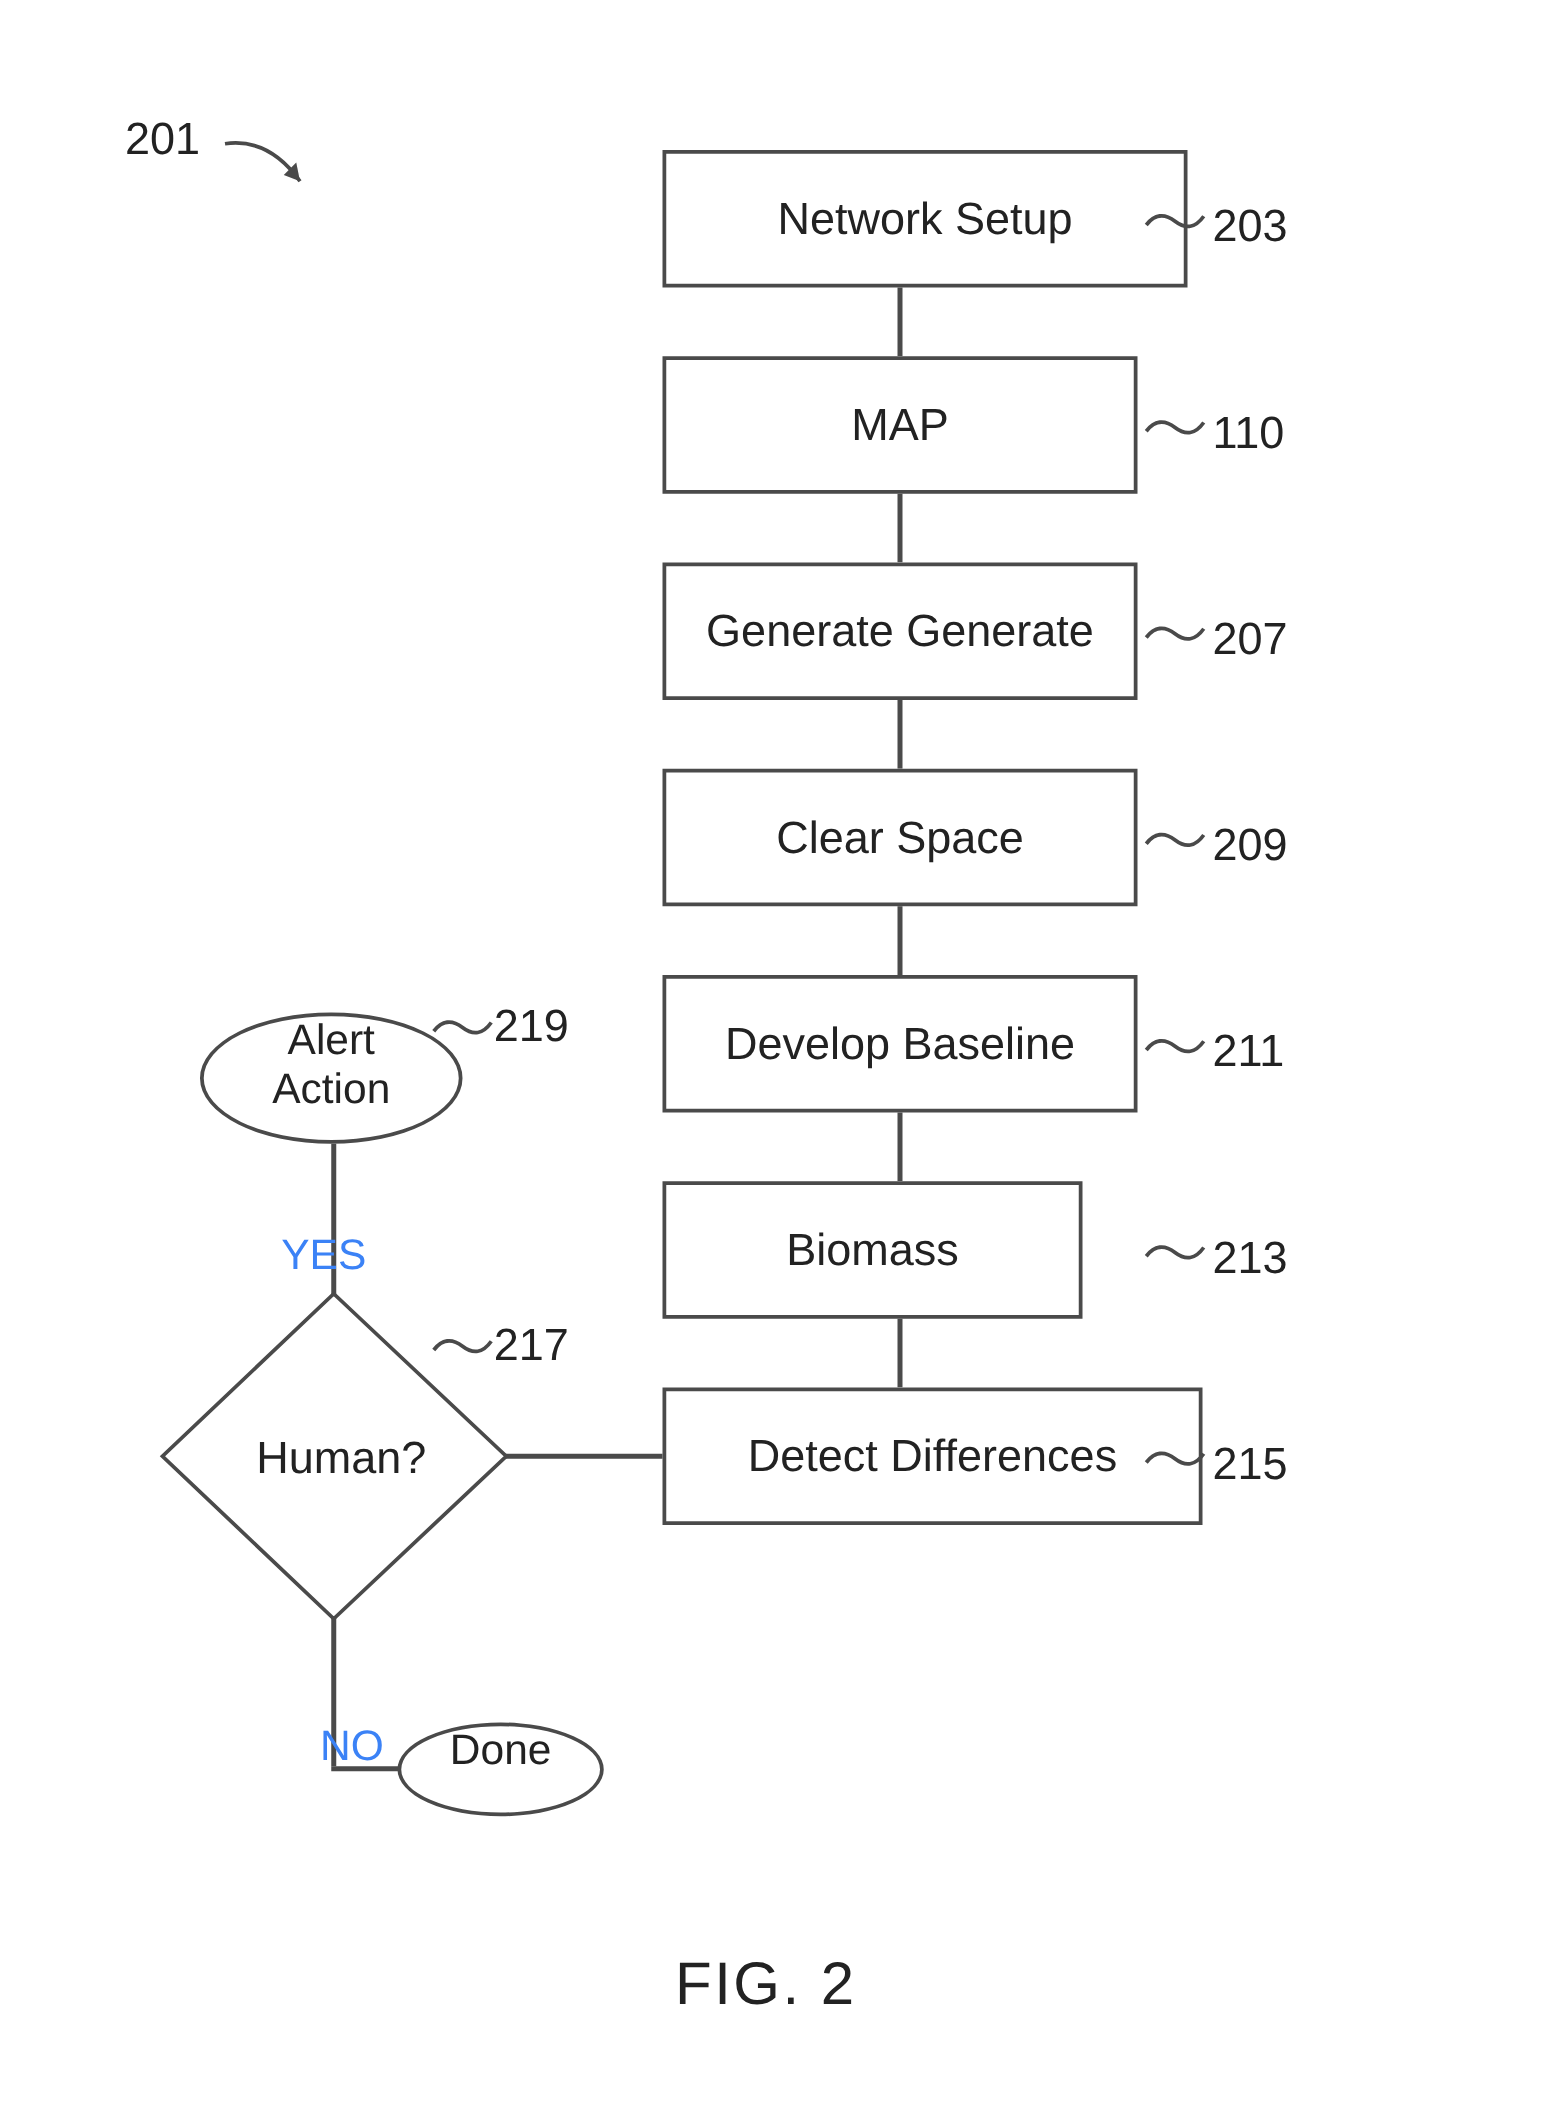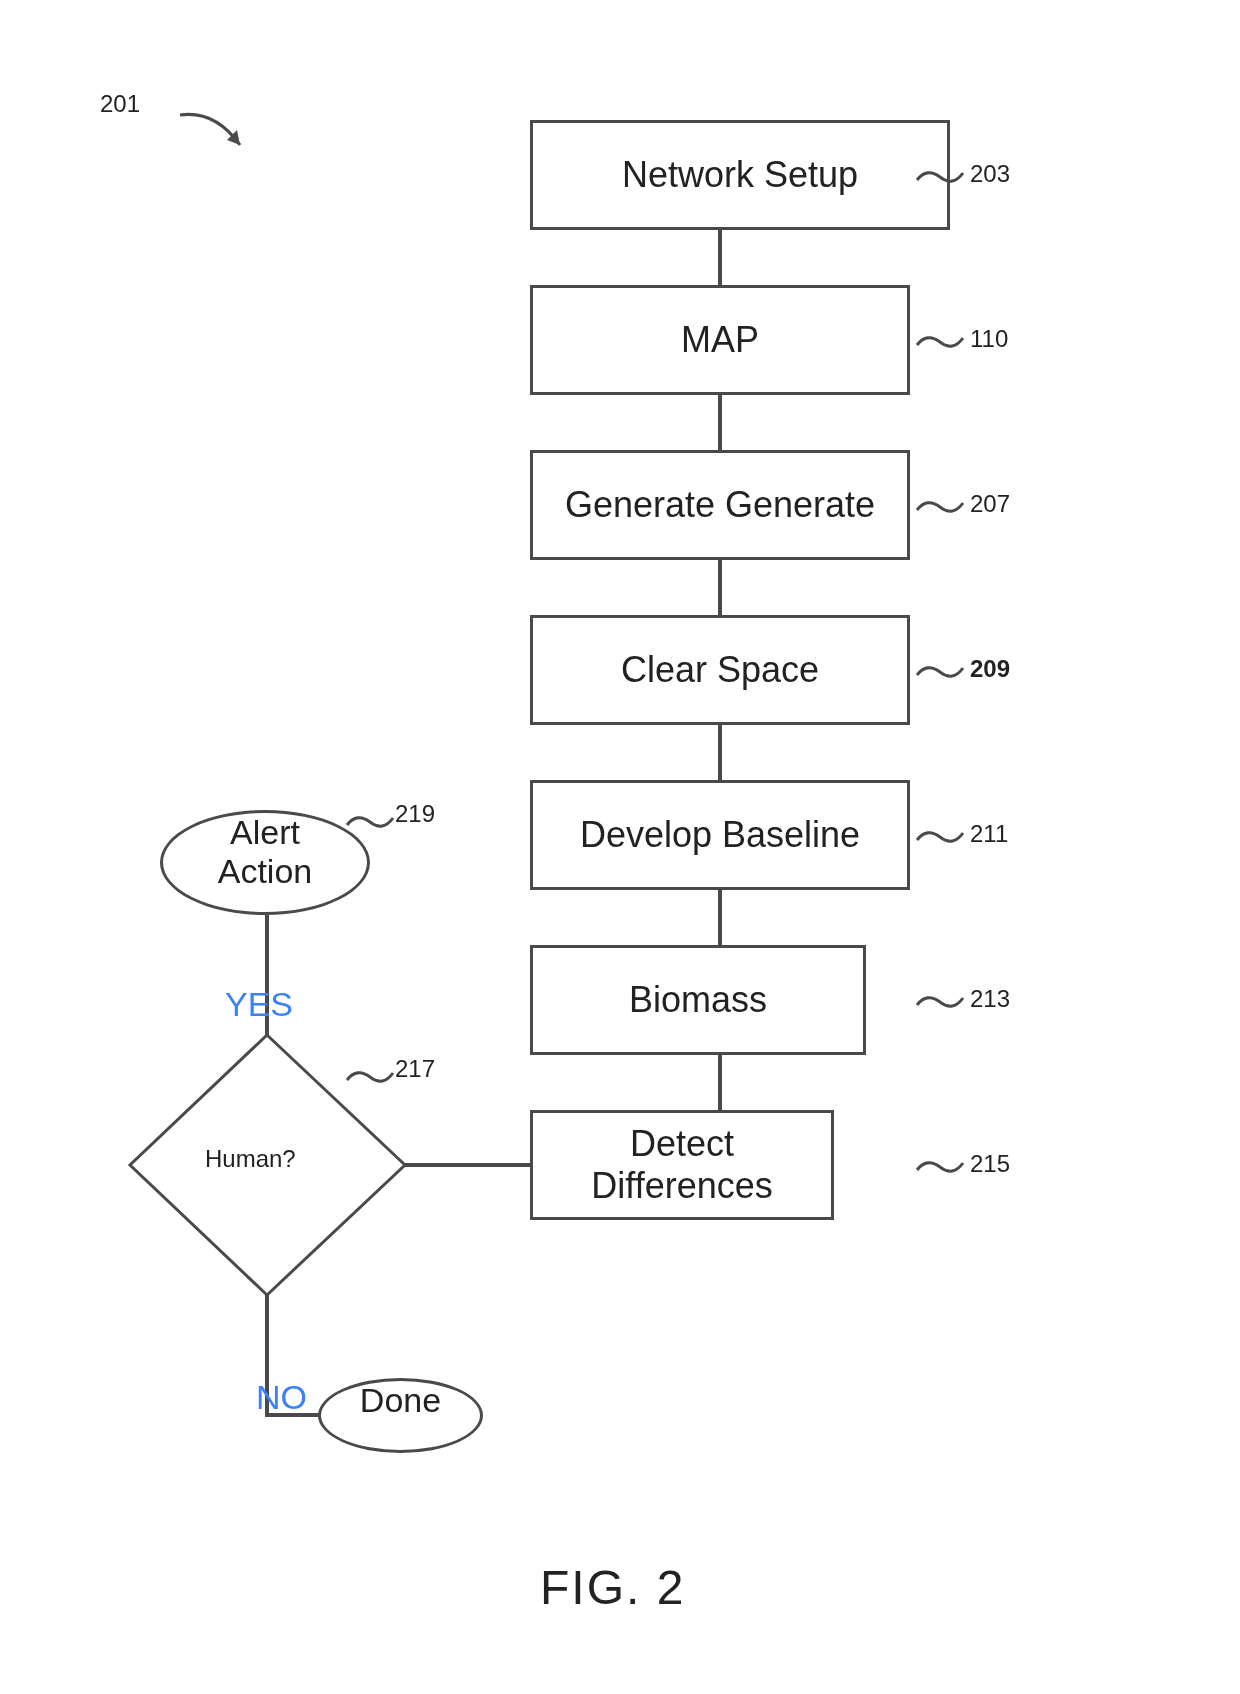--- a/index.html
+++ b/index.html
@@ -30,21 +30,21 @@
       display: flex;
       align-items: flex-start;
       justify-content: center;
       font-size: 34px;
       color: #222;
       text-align: center;
       line-height: 1.15;
     }
     .label {
       position: absolute;
-      font-size: 24px;
+      font-size: 36px;
       color: #222;
     }
     .small-label {
       position: absolute;
       font-size: 34px;
       color: #3b82f6;
     }
     .fig-label {
       position: absolute;
       font-size: 48px;
@@ -92,21 +92,21 @@
 <span class="label" style="left:970px; top:490px;">207</span>
 <svg style="left:915px; top:495px;" width="50" height="25">
     <path d="M 2 15 Q 12 2 25 12 Q 38 22 48 8" stroke="#4a4a4a" stroke-width="3" fill="none"></path>
   </svg>
 
 <div class="line" style="left:718px; top:560px; width:4px; height:55px;"></div>
 
 <div class="box" style="left:530px; top:615px; width:380px; height:110px;">
   <span>Clear Space</span>
 </div>
-<span class="label" style="left:970px; top:655px;font-weight:bold;">209</span>
+<span class="label" style="left:970px; top:655px;">209</span>
 <svg style="left:915px; top:660px;" width="50" height="25">
     <path d="M 2 15 Q 12 2 25 12 Q 38 22 48 8" stroke="#4a4a4a" stroke-width="3" fill="none"></path>
   </svg>
 
 <div class="line" style="left:718px; top:725px; width:4px; height:55px;"></div>
 
 <div class="box" style="left:530px; top:780px; width:380px; height:110px;">
   <span>Develop Baseline</span>
 </div>
 <span class="label" style="left:970px; top:820px;">211</span>
@@ -119,21 +119,21 @@
 <div class="box" style="left:530px; top:945px; width:336px; height:110px;">
   <span>Biomass</span>
 </div>
 <span class="label" style="left:970px; top:985px;">213</span>
 <svg style="left:915px; top:990px;" width="50" height="25">
     <path d="M 2 15 Q 12 2 25 12 Q 38 22 48 8" stroke="#4a4a4a" stroke-width="3" fill="none"></path>
   </svg>
 
 <div class="line" style="left:718px; top:1055px; width:4px; height:55px;"></div>
 
-<div class="box" style="left:530px; top:1110px; width:304px; height:110px;">
+<div class="box" style="left:530px; top:1110px; width:432px; height:110px;">
   <span>Detect Differences</span>
 </div>
 <span class="label" style="left:970px; top:1150px;">215</span>
 <svg style="left:915px; top:1155px;" width="50" height="25">
     <path d="M 2 15 Q 12 2 25 12 Q 38 22 48 8" stroke="#4a4a4a" stroke-width="3" fill="none"></path>
   </svg>
 
 <div class="line" style="left:400px; top:1163px; width:130px; height:4px;"></div>
 
 <svg style="left:130px; top:1035px;" width="275" height="260">

